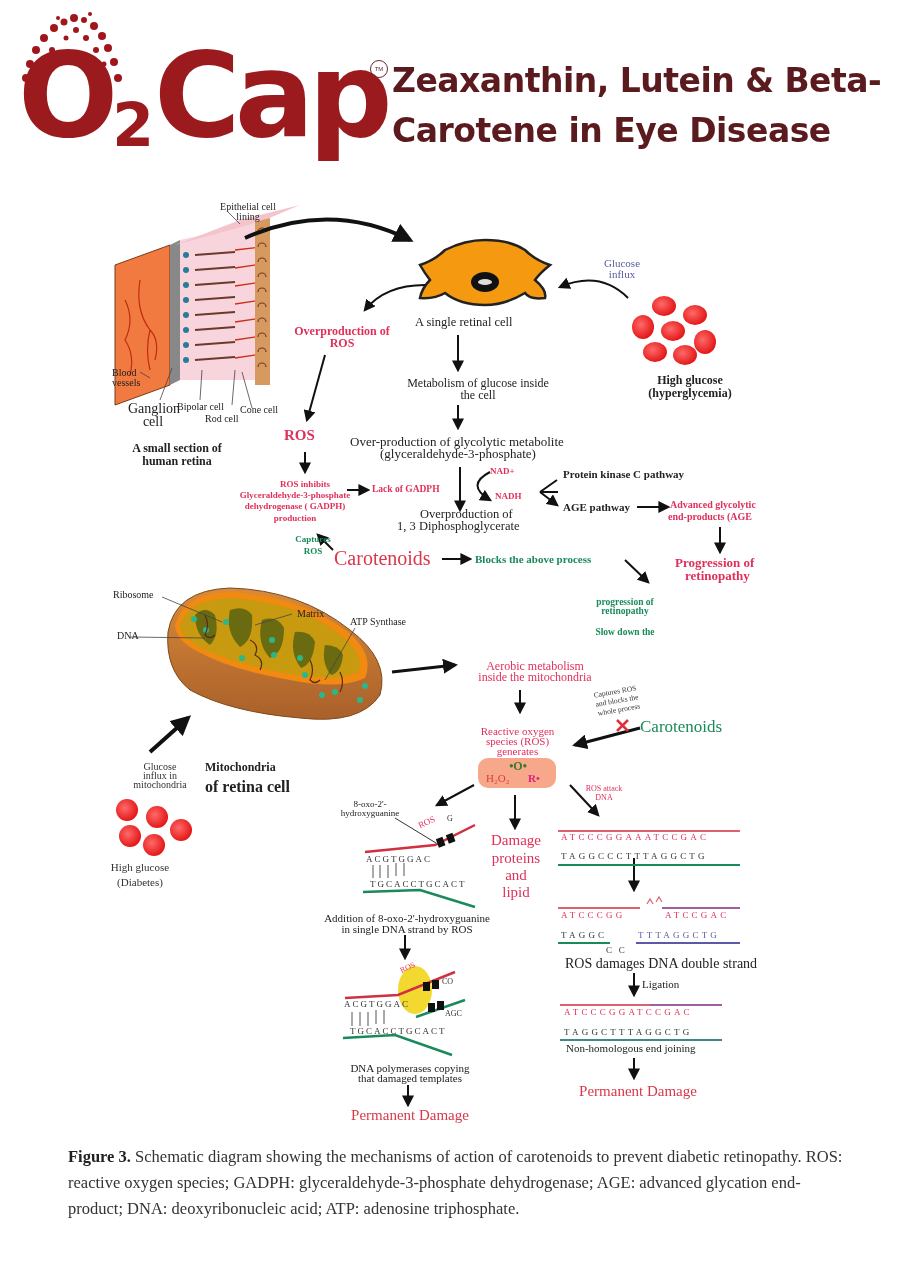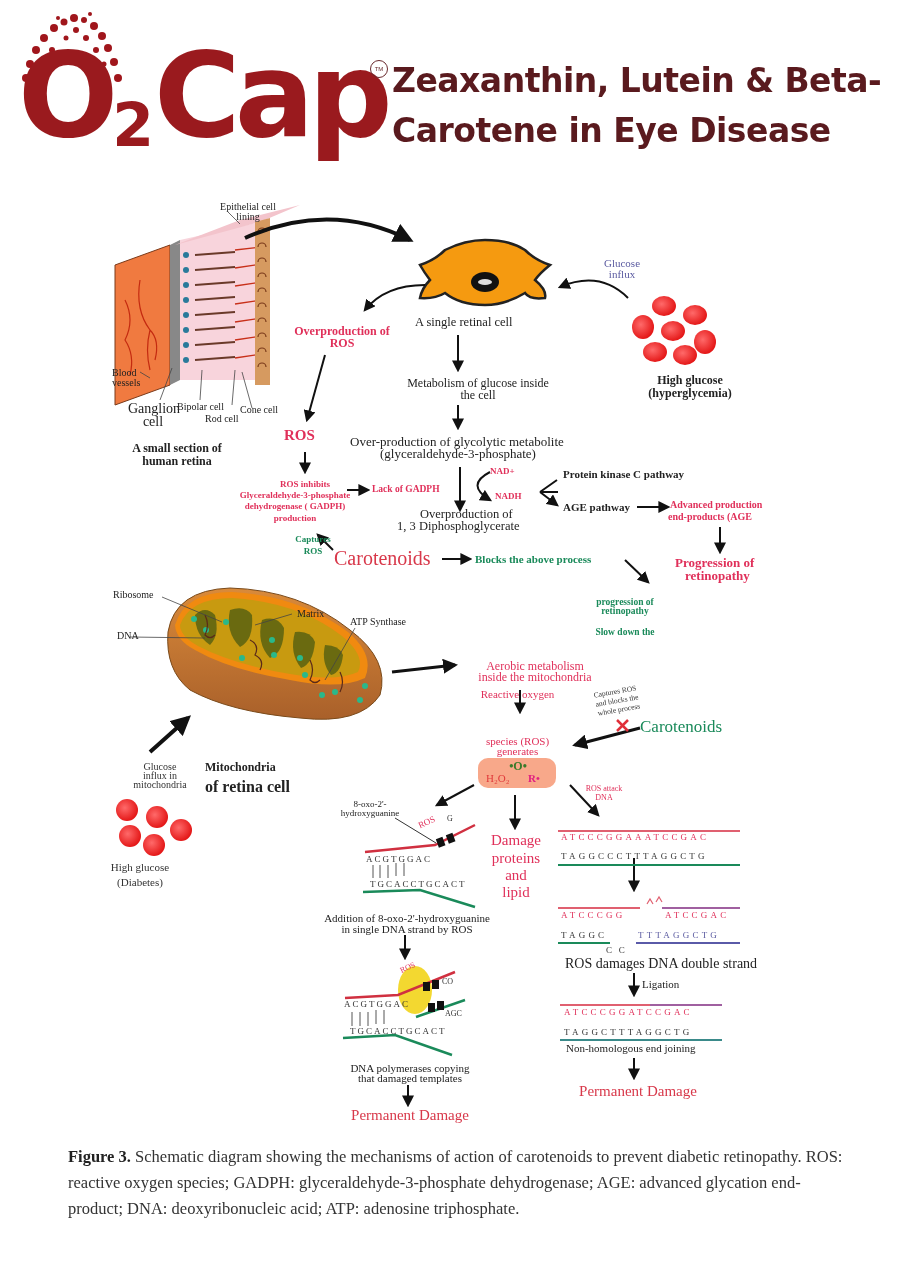--- a/index.html
+++ b/index.html
@@ -295,21 +295,21 @@
 <div class="t blk b" style="left:635px;top:374px;font-size:12px;white-space:normal;width:110px;line-height:13px;">High glucose (hyperglycemia)</div>
 <div class="t pink b" style="left:283px;top:325px;font-size:12px;white-space:normal;width:118px;line-height:12px;">Overproduction of ROS</div>
 <div class="t blk" style="left:385px;top:377px;font-size:12px;white-space:normal;width:150px;line-height:12px;margin-left:18px;">Metabolism of glucose inside the cell</div>
 <div class="t pink b" style="left:284px;top:428px;font-size:15px;">ROS</div>
 <div class="t blk" style="left:350px;top:435px;font-size:13px;">Over-production of glycolytic metabolite</div>
 <div class="t blk" style="left:380px;top:447px;font-size:13px;">(glyceraldehyde-3-phosphate)</div>
 <div class="t pink b" style="left:490px;top:467px;font-size:9px;">NAD+</div>
 <div class="t pink b" style="left:495px;top:492px;font-size:9px;">NADH</div>
 <div class="t blk b" style="left:563px;top:469px;font-size:11px;">Protein kinase C pathway</div>
 <div class="t blk b" style="left:563px;top:502px;font-size:11px;">AGE pathway</div>
-<div class="t pink b" style="left:670px;top:500px;font-size:10px;">Advanced production</div>
+<div class="t pink b" style="left:670px;top:500px;font-size:10px;">Advanced glycolytic</div>
 <div class="t pink b" style="left:668px;top:512px;font-size:10px;">end-products (AGE</div>
 <div class="t pink b" style="left:675px;top:556px;font-size:13px;">Progression of</div>
 <div class="t pink b" style="left:685px;top:569px;font-size:13px;">retinopathy</div>
 
 <div class="t pink b" style="left:245px;top:480px;font-size:9px;width:120px;">ROS inhibits</div>
 <div class="t pink b" style="left:220px;top:491px;font-size:9px;width:150px;">Glyceraldehyde-3-phosphate</div>
 <div class="t pink b" style="left:228px;top:502px;font-size:9px;width:134px;">dehydrogenase ( GADPH)</div>
 <div class="t pink b" style="left:245px;top:514px;font-size:9px;width:100px;">production</div>
 <div class="t pink b" style="left:372px;top:485px;font-size:9.5px;">Lack of GADPH</div>
 <div class="t blk" style="left:420px;top:508px;font-size:12.5px;">Overproduction of</div>
@@ -332,21 +332,21 @@
 <div class="t blk b" style="left:205px;top:779px;font-size:16px;text-align:left;">of retina cell</div>
 <div class="t gray" style="left:105px;top:862px;font-size:11px;width:70px;">High glucose</div>
 <div class="t gray" style="left:105px;top:877px;font-size:11px;width:70px;">(Diabetes)</div>
 
 <div class="t pink" style="left:460px;top:660px;font-size:12px;width:150px;">Aerobic metabolism</div>
 <div class="t pink" style="left:455px;top:671px;font-size:12px;width:160px;">inside the mitochondria</div>
 <div class="t gray" style="left:580px;top:688px;font-size:7.5px;width:70px;transform:rotate(-10deg);">Captures ROS</div>
 <div class="t gray" style="left:582px;top:697px;font-size:7.5px;width:70px;transform:rotate(-10deg);">and blocks the</div>
 <div class="t gray" style="left:584px;top:706px;font-size:7.5px;width:70px;transform:rotate(-10deg);">whole process</div>
 <div class="t green" style="left:640px;top:718px;font-size:17px;">Carotenoids</div>
-<div class="t pink" style="left:470px;top:689px;font-size:11px;width:95px;">Reactive oxygen</div>
+<div class="t pink" style="left:470px;top:726px;font-size:11px;width:95px;">Reactive oxygen</div>
 <div class="t pink" style="left:470px;top:736px;font-size:11px;width:95px;">species (ROS)</div>
 <div class="t pink" style="left:470px;top:746px;font-size:11px;width:95px;">generates</div>
 <div class="t" style="left:498px;top:760px;font-size:12px;color:#3a7a2a;width:40px;font-weight:bold;">•O•</div>
 <div class="t" style="left:486px;top:773px;font-size:11px;color:#e03a3a;">H₂O₂</div>
 <div class="t" style="left:528px;top:773px;font-size:11px;color:#e02080;font-weight:bold;">R•</div>
 <div class="t pink" style="left:584px;top:785px;font-size:8px;width:40px;">ROS attack</div>
 <div class="t pink" style="left:584px;top:794px;font-size:8px;width:40px;">DNA</div>
 
 <div class="t blk" style="left:330px;top:800px;font-size:9px;width:80px;">8-oxo-2'-</div>
 <div class="t blk" style="left:330px;top:809px;font-size:9px;width:80px;">hydroxyguanine</div>

